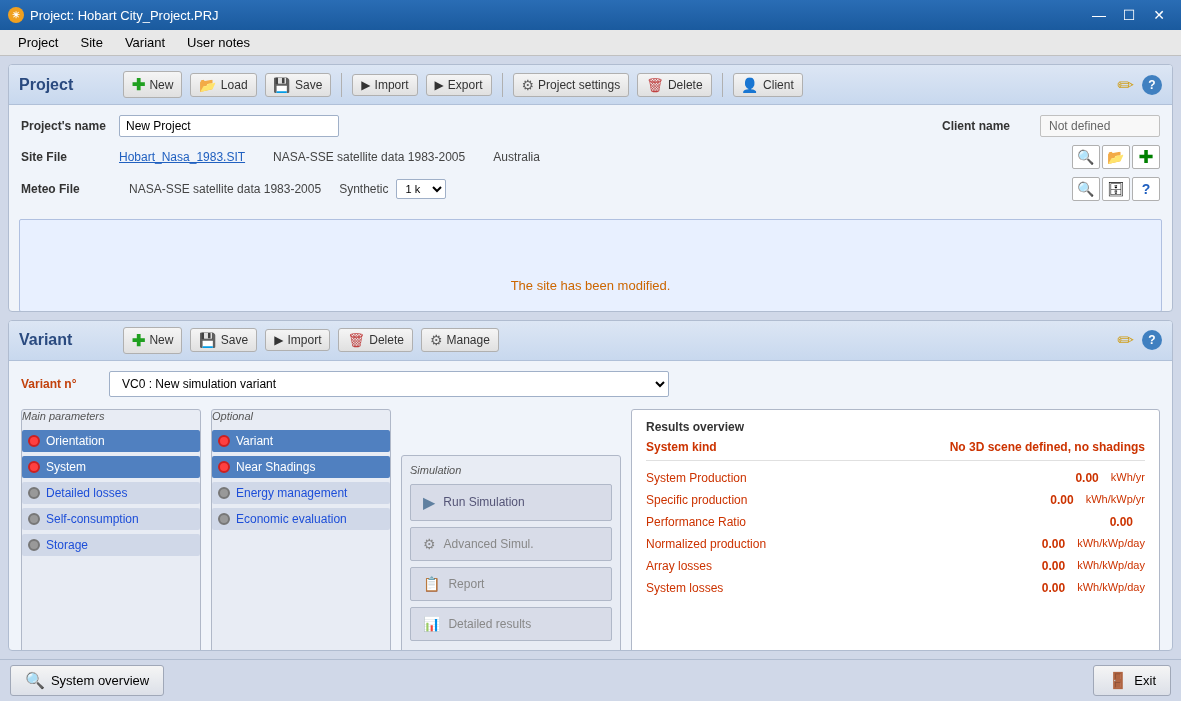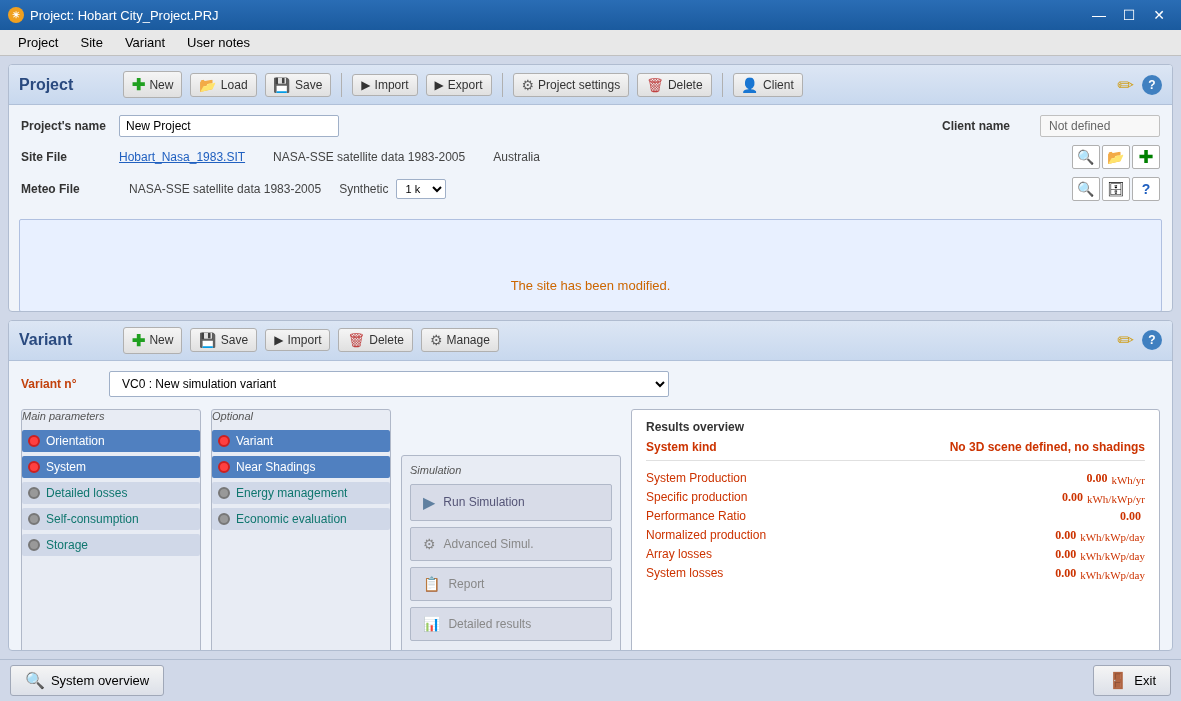--- a/index.html
+++ b/index.html
@@ -162,21 +162,21 @@
       gap: 6px;
       padding: 4px 6px;
       margin-bottom: 4px;
       border-radius: 2px;
       cursor: pointer;
       font-size: 12px;
       color: #333;
     }
     .param-item.active { background: #5080c0; color: #ffffff; }
     .param-item.active .radio-dot { background: #ff4040; border-color: #cc2020; }
-    .param-item.inactive { background: #d0d8e8; color: #0f766e; }
+    .param-item.inactive { background: #d0d8e8; color: #1d4ed8; }
     .radio-dot { width: 12px; height: 12px; border-radius: 50%; border: 2px solid #888; background: #aaa; flex-shrink: 0; }
     .radio-active { background: #ff3030; border-color: #cc0000; }
     .radio-green { background: #20a020; border-color: #108010; }
     .radio-gray { background: #999; border-color: #777; }
 
     
     .sim-box {
       border: 1px solid #b0b8c8;
       background: #e8ecf4;
       border-radius: 3px;
@@ -209,23 +209,23 @@
       border: 1px solid #b0b8c8;
       background: white;
       border-radius: 3px;
       padding: 10px 14px;
       flex: 1;
     }
     .results-title { font-size: 12px; font-weight: bold; color: #333; margin-bottom: 6px; }
     .results-header { display: flex; justify-content: space-between; margin-bottom: 10px; padding-bottom: 6px; border-bottom: 1px solid #e0e0e0; }
     .results-col-system { font-size: 12px; font-weight: bold; color: #cc3300; }
     .results-col-value { font-size: 12px; font-weight: bold; color: #cc3300; text-align: left; }
-    .result-row { display: flex; justify-content: space-between; margin-bottom: 4px; }
+    .result-row { display: flex; justify-content: space-between; margin-bottom: 4px; margin-top: 8px; }
     .result-label { font-size: 12px; color: #cc3300; }
-    .result-values { display: flex; gap: 4px; align-items: flex-end; font-family: Liberation Serif, serif; }
+    .result-values { display: flex; gap: 12px; align-items: flex-start; }
     .result-num { font-size: 12px; font-weight: bold; color: #cc3300; }
     .result-unit { font-size: 11px; color: #cc3300; }
 
     
     .bottom-bar {
       background: #d0d8e8;
       height: 42px;
       display: flex;
       align-items: center;
       justify-content: space-between;

